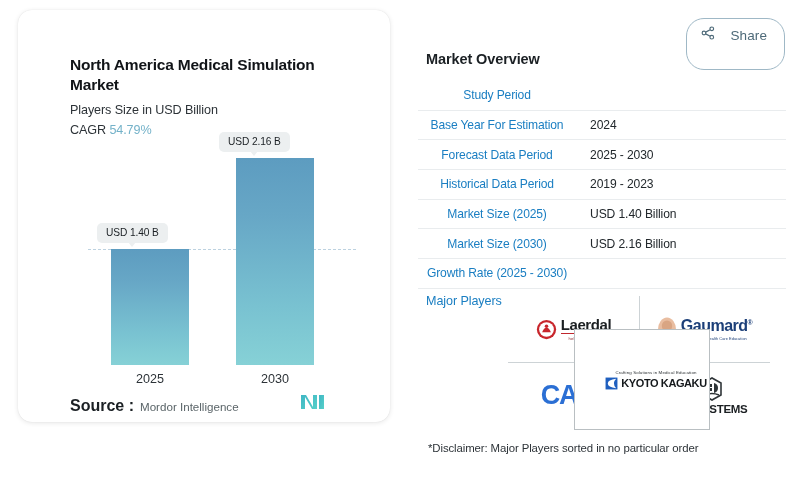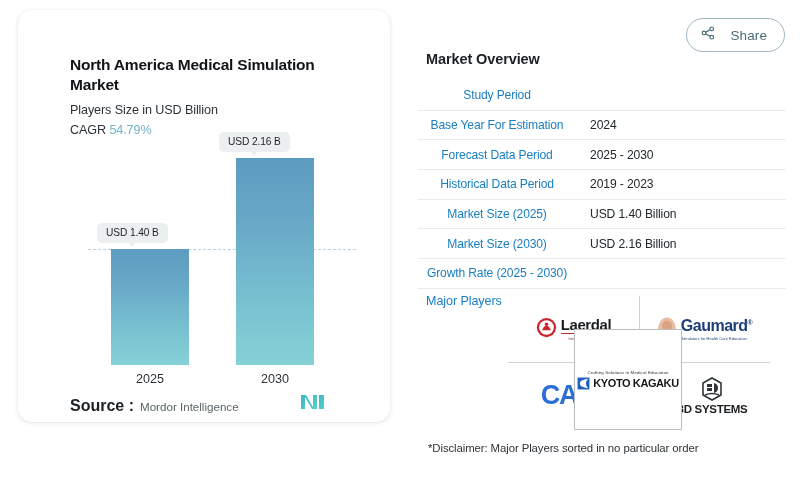--- a/index.html
+++ b/index.html
@@ -73,21 +73,21 @@
   }
   .source-lbl{font-size:16px;font-weight:bold;color:#1b2024;}
   .source-val{font-size:11.6px;color:#5b6569;margin-left:6px;}
   .mi-logo{position:absolute;left:230px;top:-6px;}
 
   
   .share-btn{
     position:absolute;right:15px;top:18px;
     display:flex;align-items:center;gap:15px;
     border:1.3px solid #9fb8c6;border-radius:18px;
-    padding:7px 17px 7px 14px;background:#fff;cursor:pointer;
+    padding:7px 17px 25px 14px;background:#fff;cursor:pointer;
   }
   .share-btn .txt{font-size:13.5px;color:#4e6a79;letter-spacing:.1px;}
 
   .overview-title{
     position:absolute;left:426px;top:51px;
     font-size:14.5px;font-weight:bold;color:#1b2024;letter-spacing:-.1px;
   }
 
   .table{position:absolute;left:418px;top:81px;width:368px;}
   .trow{
@@ -112,27 +112,27 @@
   .gline-h{position:absolute;left:0;top:66px;width:262px;height:1px;background:#cdd3d6;}
   .cell{position:absolute;width:131px;height:66px;display:flex;align-items:center;justify-content:center;}
   .c-tl{left:0;top:0;}
   .c-tr{left:131px;top:0;}
   .c-bl{left:0;top:66px;}
   .c-br{left:131px;top:66px;}
 
   .kyoto-box{
     position:absolute;left:66px;top:33px;width:106px;height:99px;
     background:#ffffff;border:1px solid #b9bfc2;
-    display:flex;flex-direction:column;align-items:center;justify-content:center;
+    display:flex;flex-direction:column;align-items:center;justify-content:center;padding-left:28px;
   }
   .kyoto-tag{font-size:4.4px;color:#2b3033;letter-spacing:.12px;margin-bottom:2px;white-space:nowrap;}
   .kyoto-row{display:flex;align-items:center;gap:3px;}
   .kyoto-name{font-size:11px;font-weight:bold;color:#14181b;letter-spacing:-.4px;white-space:nowrap;}
 
-  .laerdal-wrap{display:flex;align-items:flex-start;gap:4px;}
+  .laerdal-wrap{display:flex;align-items:center;gap:4px;}
   .laerdal-txt{display:flex;flex-direction:column;align-items:center;}
   .laerdal-name{font-size:15px;font-weight:bold;color:#1b1f22;letter-spacing:-.4px;border-bottom:1.4px solid #c0272d;padding-bottom:0px;line-height:1.05;}
   .laerdal-tag{font-size:4.2px;color:#8a2b30;margin-top:1.5px;letter-spacing:.1px;}
 
   .gaumard-wrap{display:flex;align-items:center;gap:4px;}
   .gaumard-txt{display:flex;flex-direction:column;}
   .gaumard-name{font-size:16px;font-weight:bold;color:#1c3f78;letter-spacing:-.5px;line-height:1;}
   .gaumard-name sup{font-size:7px;vertical-align:super;}
   .gaumard-tag{font-size:3.9px;color:#1c3f78;margin-top:2px;letter-spacing:.05px;white-space:nowrap;}
 

